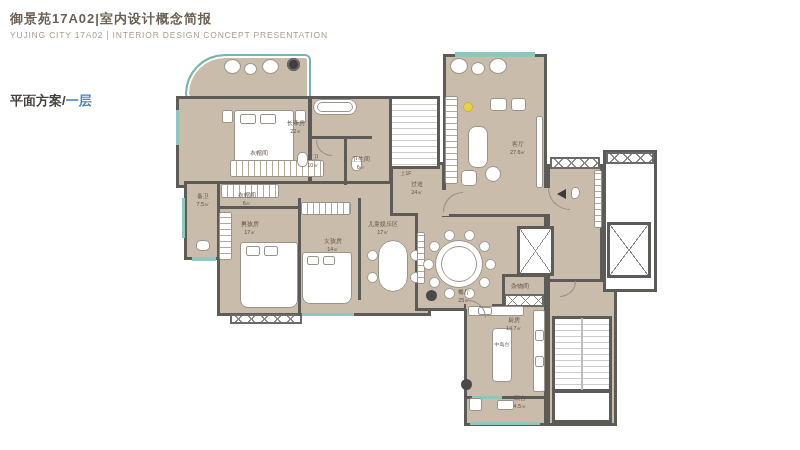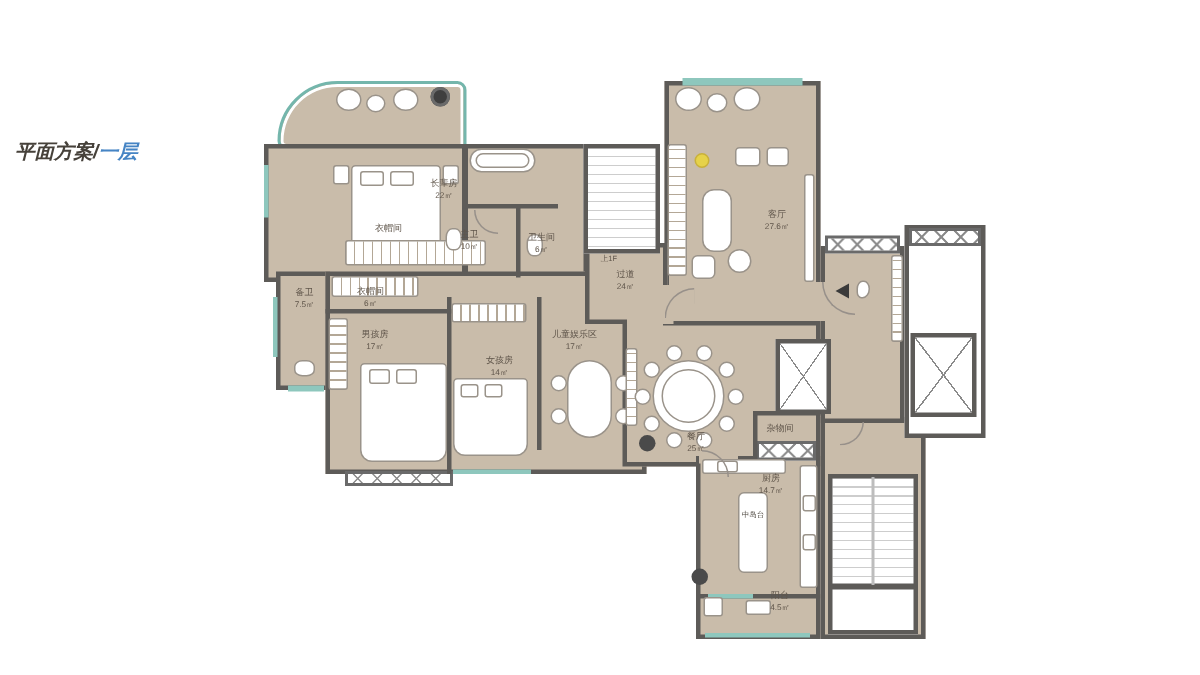--- a/index.html
+++ b/index.html
@@ -3,21 +3,21 @@
 <meta charset="utf-8">
 <style>
   html,body{margin:0;padding:0;}
   body{width:800px;height:450px;background:#fff;font-family:"Liberation Sans",sans-serif;}
   #slide{position:relative;width:800px;height:450px;background:#ffffff;overflow:hidden;}
 
   
   .title-zh{position:absolute;left:10px;top:10px;font-size:13px;font-weight:bold;color:#6a6053;letter-spacing:1px;}
   .title-en{position:absolute;left:10px;top:30px;font-size:8.5px;color:#a99e8d;letter-spacing:0.8px;}
   .sec-en{position:absolute;left:10px;top:66px;font-size:15px;color:#857767;letter-spacing:1px;}
-  .sec-zh{position:absolute;left:10px;top:92px;font-size:13px;font-weight:bold;color:#46413a;font-style:italic;}
+  .sec-zh{position:absolute;left:10px;top:92px;font-size:13px;font-weight:bold;color:#46413a;}
   .sec-zh .accent{color:#4584c4;}
 
   
   .room{position:absolute;background:#c9bcaa;border:3px solid #5d5b58;box-sizing:border-box;}
   .white-area{position:absolute;background:#ffffff;border:3px solid #5d5b58;box-sizing:border-box;}
   .stairs{background-image:repeating-linear-gradient(180deg,#ffffff 0 5px,#cdcdcd 5px 6px);}
   .wall{position:absolute;background:#5d5b58;}
   .patch{position:absolute;background:#c9bcaa;}
   .teal{position:absolute;background:#8ec7bd;}
   .hatch{position:absolute;background:#fff;border:2px solid #6a6a6a;box-sizing:border-box;
@@ -42,20 +42,22 @@
     color:rgba(255,255,255,0.72);text-shadow:0 0 2px rgba(125,112,95,0.35);}
   .wm-band{position:absolute;left:293px;top:226px;width:253px;height:26px;background:rgba(205,88,82,0.62);
     display:flex;align-items:center;justify-content:center;}
   .wm-url{font-size:20px;letter-spacing:2px;color:rgba(255,255,255,0.88);}
 </style>
 </head>
 <body>
 
 <div id="slide">
 
+  <div class="title-zh">御景苑17A02|室内设计概念简报</div>
+  <div class="title-en">YUJING CITY 17A02 | INTERIOR DESIGN CONCEPT PRESENTATION</div>
   <div class="sec-zh"><span>平面方案/</span><span class="accent">一层</span></div>
 
   <div>
 
     <div class="room" style="left:547px;top:278px;width:70px;height:148px;"></div>
     <div class="room" style="left:185px;top:54px;width:126px;height:46px;border:2px solid #74b6ac;border-radius:40px 6px 0 6px;box-shadow:inset 0 0 0 2px #ffffff;"></div>
     <div class="room" style="left:176px;top:96px;width:216px;height:92px;"></div>
     <div class="room" style="left:184px;top:181px;width:36px;height:79px;"></div>
     <div class="room" style="left:217px;top:181px;width:214px;height:135px;"></div>
     <div class="room" style="left:443px;top:54px;width:104px;height:178px;"></div>

